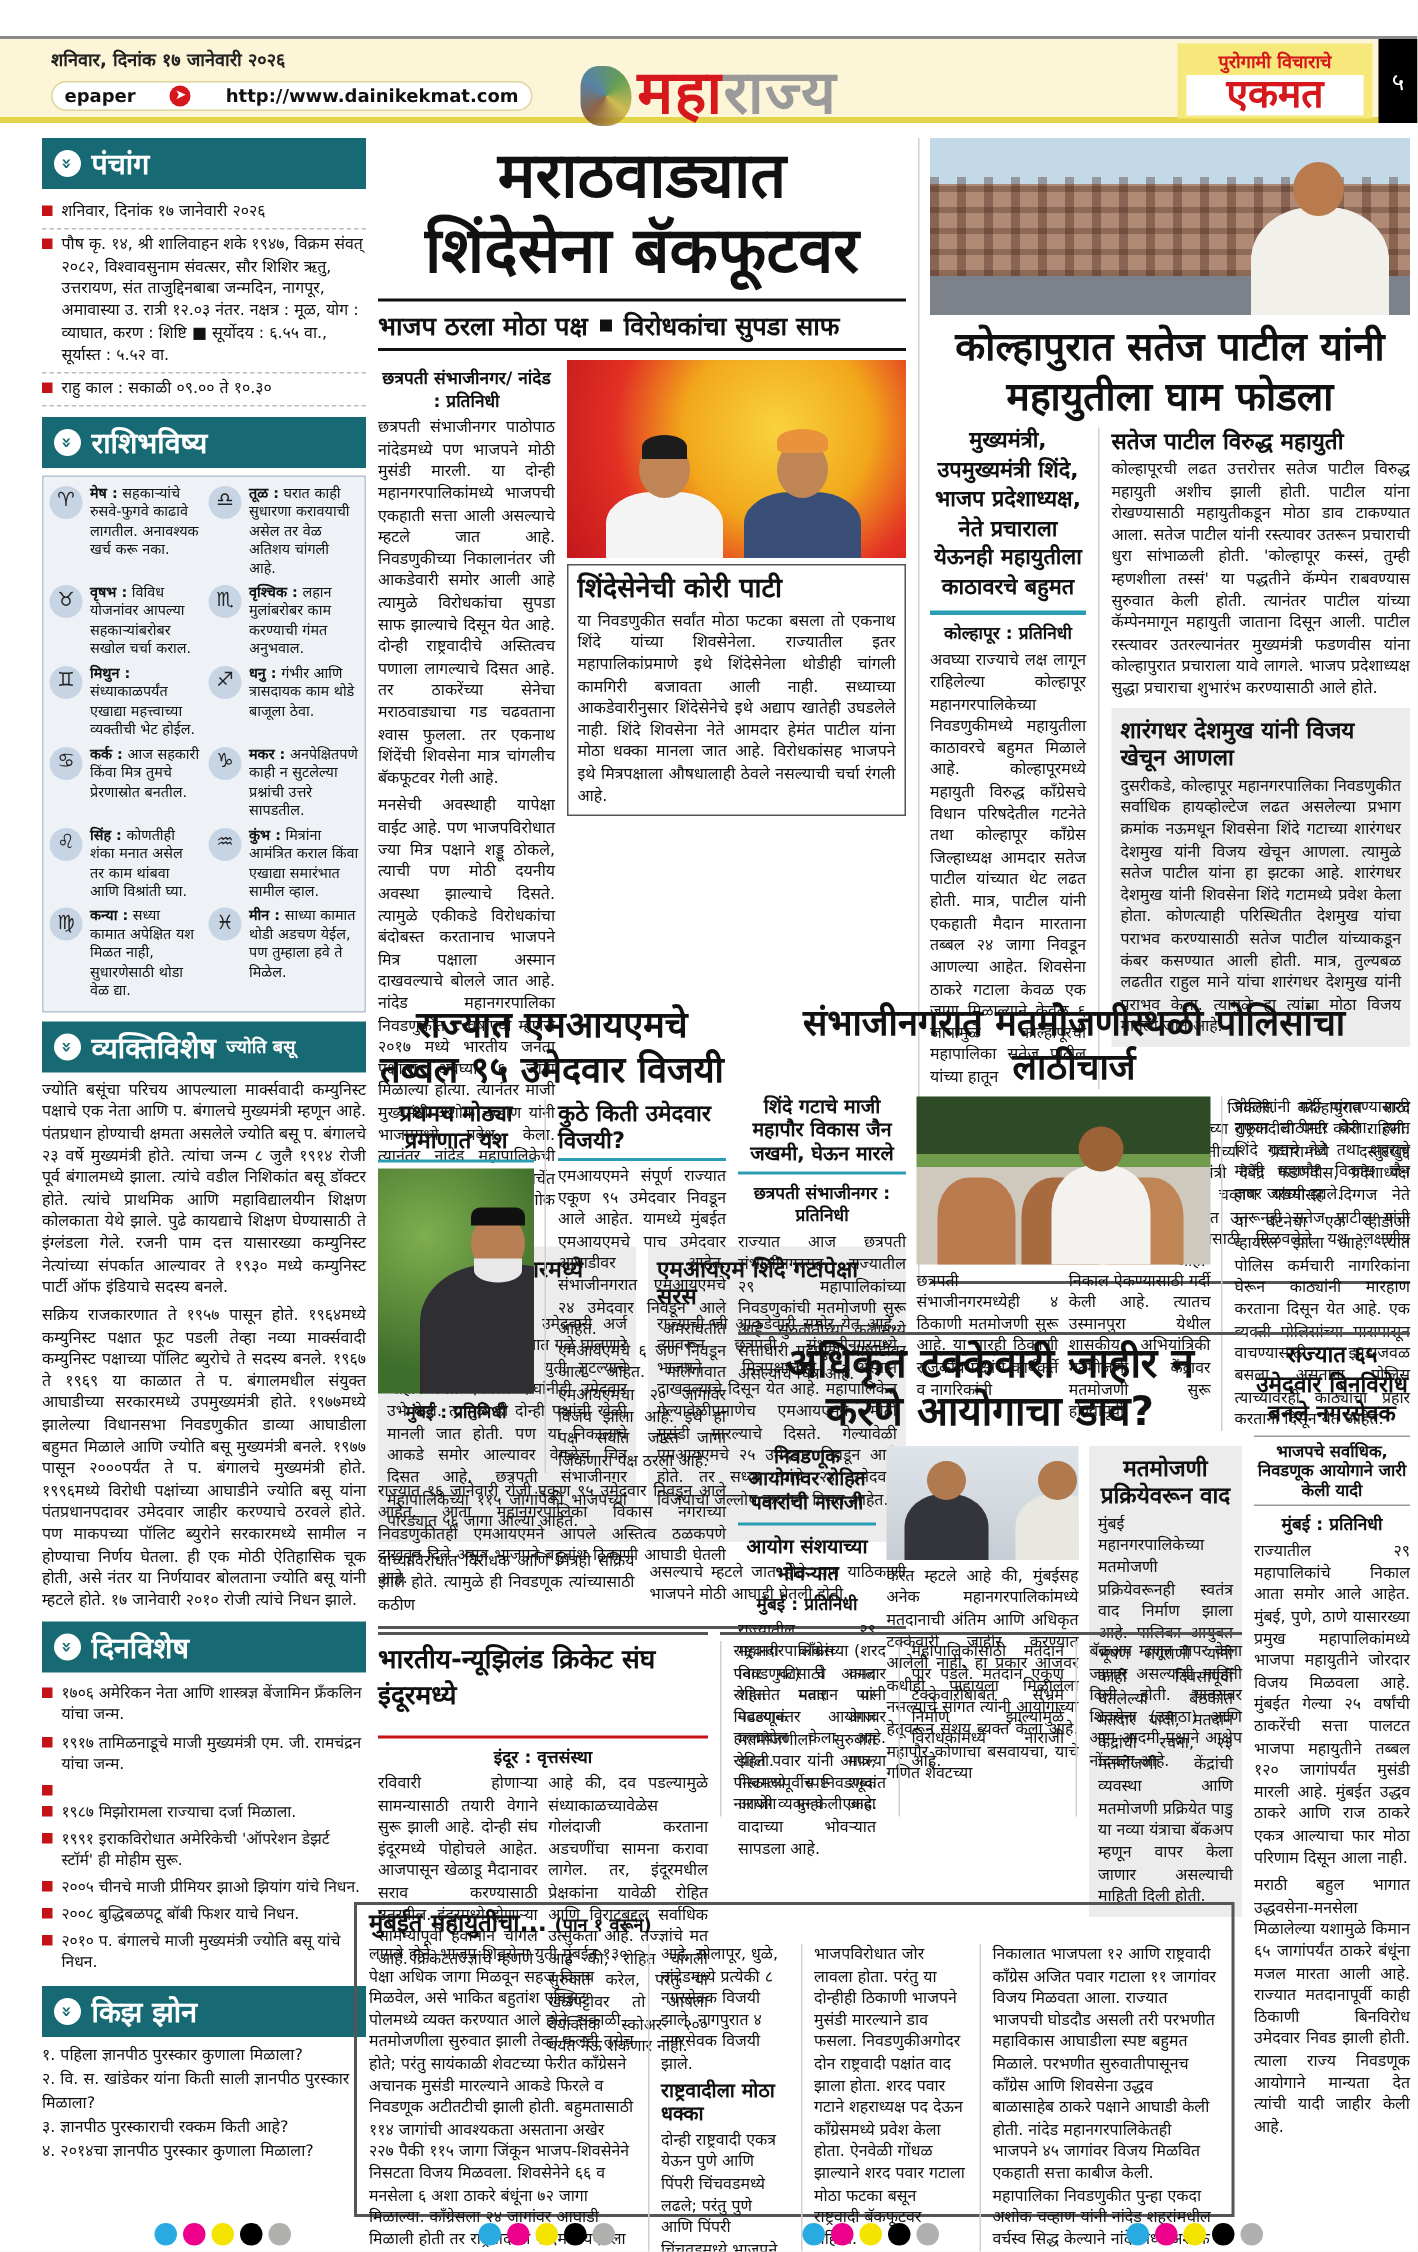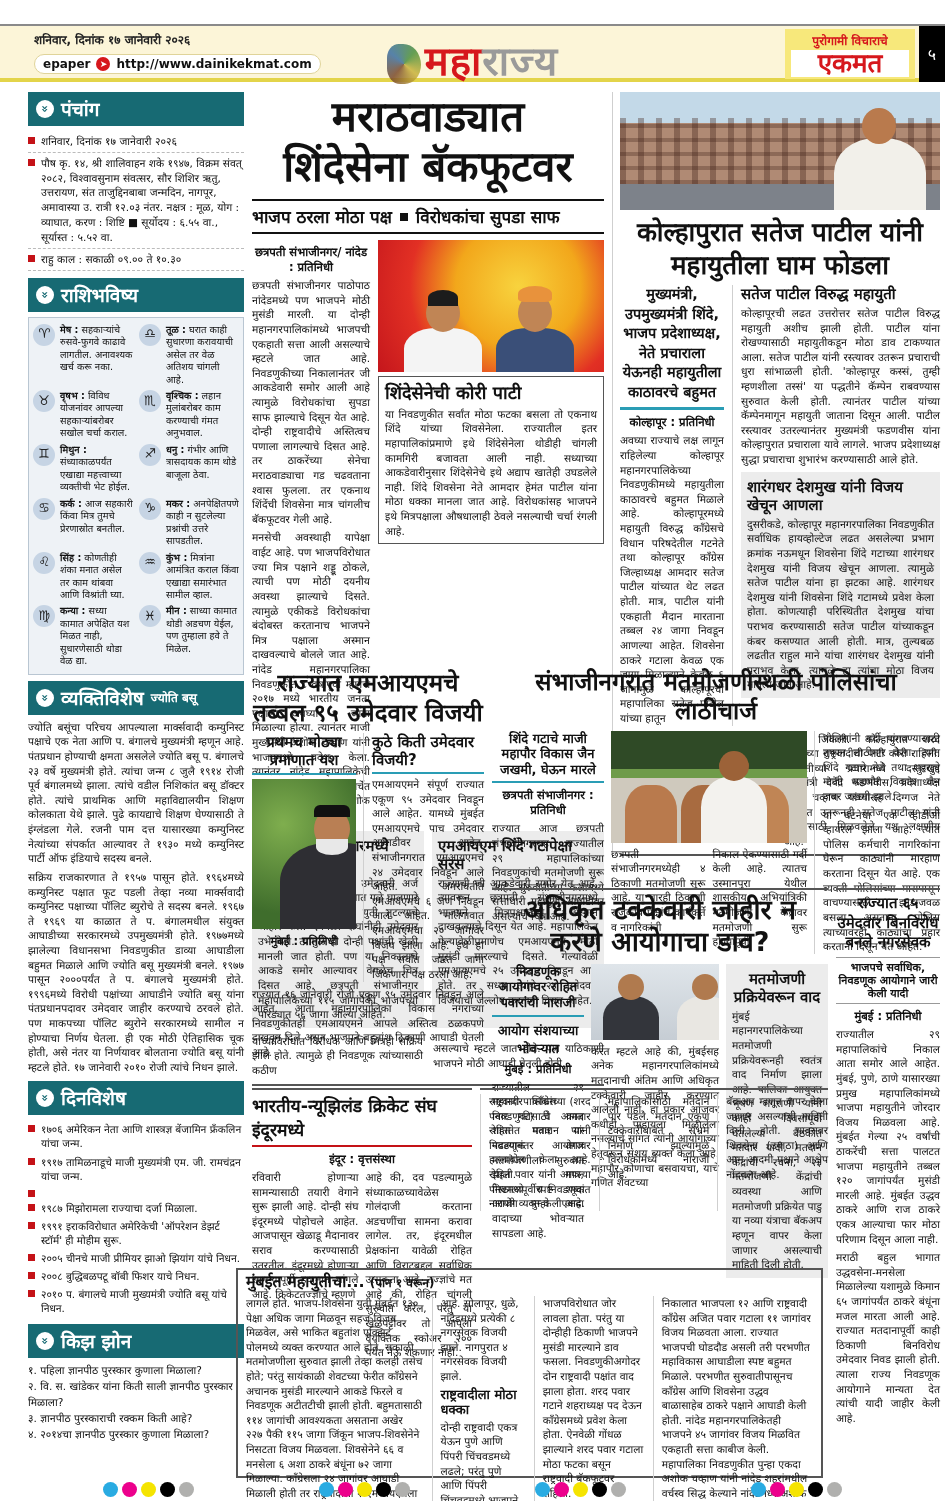--- a/index.html
+++ b/index.html
@@ -4,21 +4,21 @@
 <style>
   * { margin:0; padding:0; box-sizing:border-box; }
   body { background:#e9e9e9; font-family:"DejaVu Sans", sans-serif; }
   .page { position:relative; width:945px; height:1501px; background:#fff; margin:0 auto; overflow:hidden; color:#111; }
   .toprule { position:absolute; top:24px; left:0; width:945px; height:2px; background:#8a8a8a; }
 
   
   .hdr { position:absolute; top:26px; left:0; width:945px; height:56px; background:#fcf5d8; border-bottom:4px solid #e3d44a; }
   .hdr-left { position:absolute; left:34px; top:5px; }
   .dateline { font-size:12px; font-weight:bold; color:#222; }
-  .epaper-pill { margin-top:6px; background:#fff; border:1px solid #e0d49a; border-radius:10px; padding:2px 8px; display:inline-flex; align-items:center; gap:6px; font-size:12px; font-weight:bold; }
+  .epaper-pill { margin-top:6px; background:#fff; border:1px solid #e0d49a; border-radius:10px; padding:2px 8px; display:inline-flex; align-items:center; gap:23px; font-size:12px; font-weight:bold; }
   .ep-ico { width:14px; height:14px; border-radius:50%; background:#d6171c; color:#fff; font-size:9px; display:inline-flex; align-items:center; justify-content:center; }
   .masthead { position:absolute; left:0; right:0; top:6px; text-align:center; font-size:40px; font-weight:800; letter-spacing:1px; }
   .map-graphic { display:inline-block; width:34px; height:40px; vertical-align:middle; margin-right:4px;
     background: conic-gradient(from 40deg, #4a8f3c, #c9b23a, #7a4a2b, #3a6ea0, #4a8f3c); border-radius:40% 60% 55% 45%; opacity:.85; }
   .m-red { color:#d6171c; }
   .m-gray { color:#9a9a9a; }
   .brandbox { position:absolute; right:30px; top:3px; width:130px; height:50px; background:#f7e87b; text-align:center; padding-top:3px; }
   .tagline { color:#d6171c; font-size:12px; font-weight:bold; }
   .brand { background:#fff; margin:1px 6px 0; color:#d6171c; font-size:26px; font-weight:800; line-height:1.05; }
   .pageno { position:absolute; right:0; top:0; width:26px; height:56px; background:#000; color:#fff; font-size:16px; display:flex; align-items:center; justify-content:center; }
@@ -128,21 +128,21 @@
   .ayog-c1 .shd2 { text-align:center; font-size:13px; font-weight:800; margin-bottom:3px; }
   .ayog-c2 { width:128px; }
   .ayog-c3 { flex:1; }
   .ayog-c3 .graybox .shd { font-size:15px;text-align:center; }
   .binv { position:absolute; left:836px; top:888px; width:104px; border-top:2px solid #555; padding-top:4px; }
   .binv .hl6 { text-align:center; font-size:15px; font-weight:800; line-height:1.3; }
   .binv .shd { text-align:center; font-size:11px; border-top:1px solid #999; border-bottom:1px solid #999; padding:3px 0; margin:4px 0; }
 
   
   .cricket { position:absolute; left:252px; top:1088px; width:220px; border-top:2px solid #555; padding-top:3px; }
-  .cricket .hl7 { font-size:17.5px; font-weight:800; border-bottom:2px solid #c41217; padding-bottom:4px; margin-bottom:3px; }
+  .cricket .hl7 { font-size:17.5px; font-weight:800; border-bottom:2px solid #c41217; padding-bottom:16px; margin-bottom:3px; }
   .cr-row { display:flex; gap:7px; }
   .cr-row .bt { flex:1; }
   .midcols { position:absolute; left:480px; top:1088px; width:348px; border-top:2px solid #555; padding-top:4px; display:flex; gap:8px; }
   .midcols .bt { flex:1; }
   .jump { position:absolute; left:236px; top:1268px; width:587px; height:210px; border:2px solid #555; padding:0 8px; }
   .jump-title { font-weight:800; font-size:16px; }
   .jump-note { font-weight:bold; font-size:12px; }
   .jump-cols { display:flex; gap:9px; margin-top:4px; }
   .jc { font-size:10.2px; }
   .jc .shd { font-size:13px; margin:3px 0 2px; }

